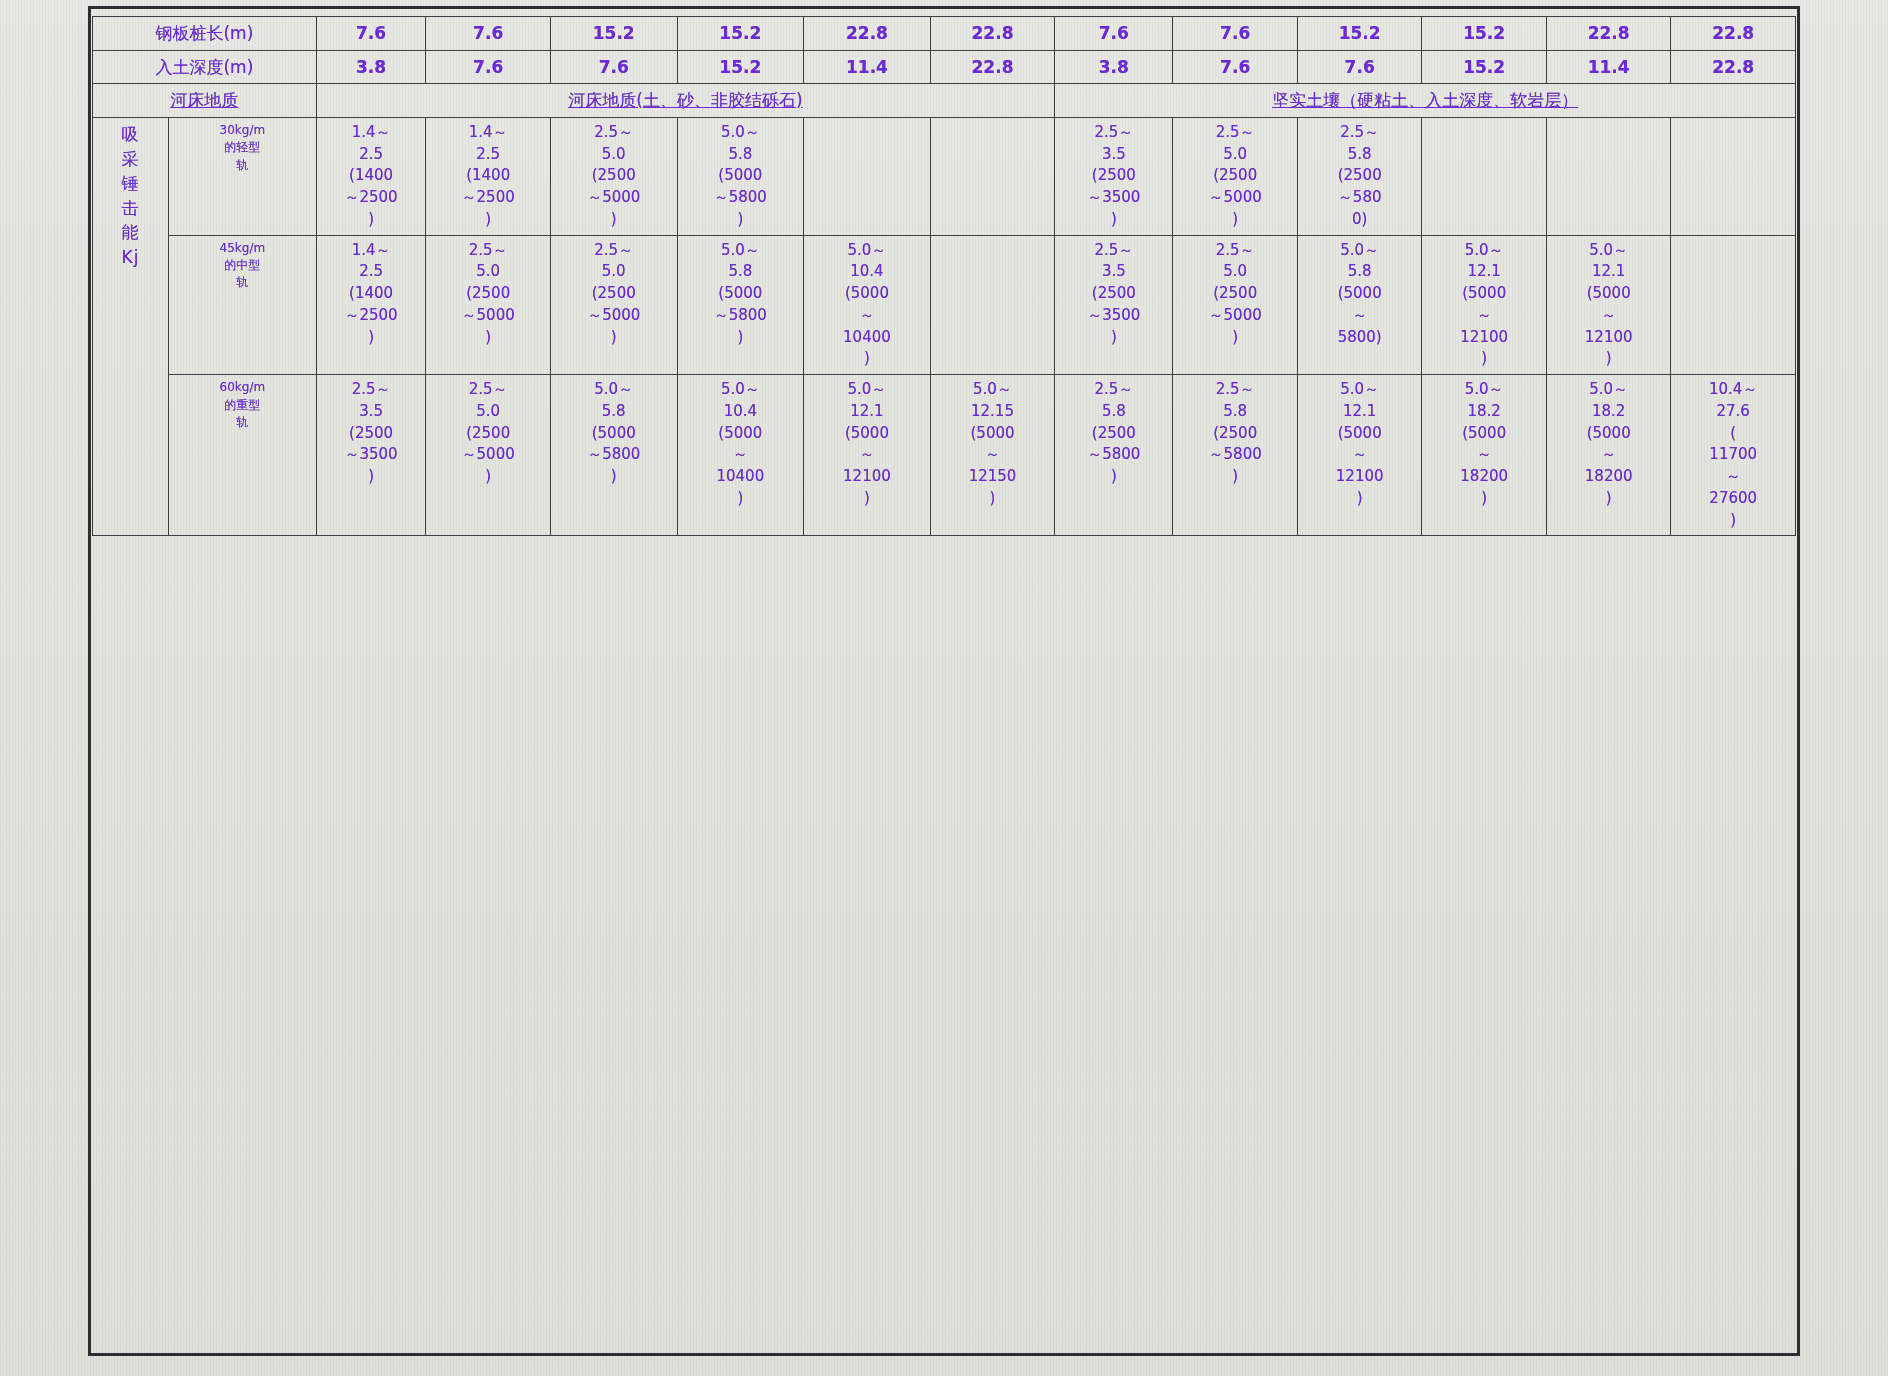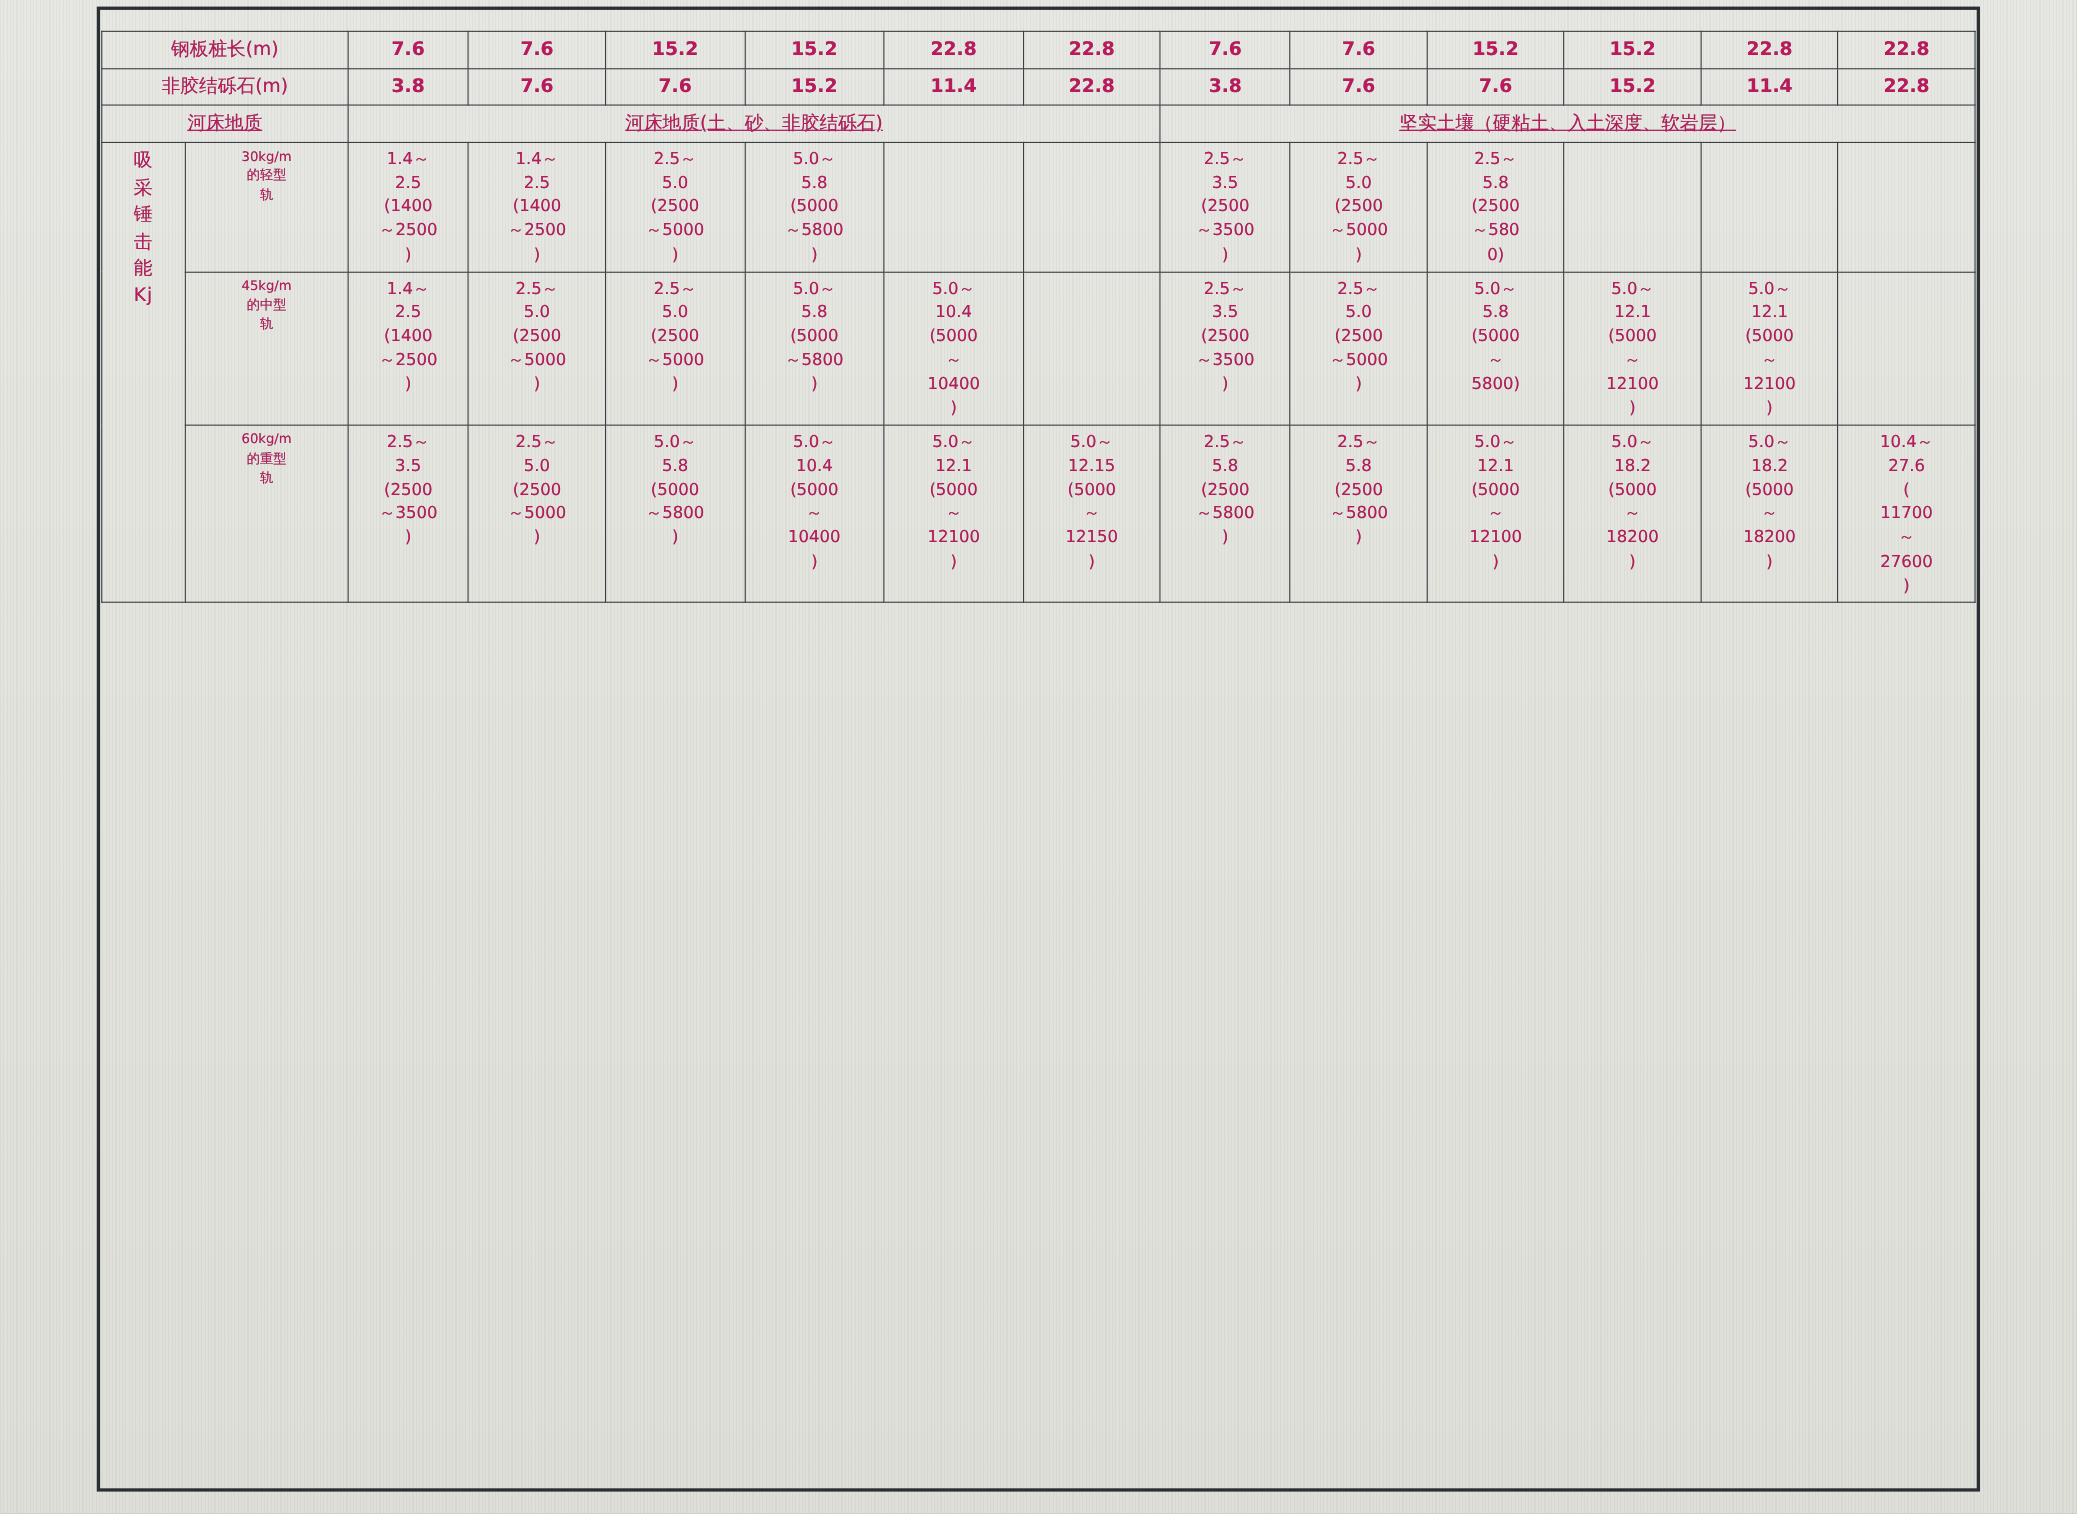--- a/index.html
+++ b/index.html
@@ -32,26 +32,26 @@
     top: 6px;
     width: 1712px;
     height: 1350px;
     border: 3px solid #2b2f33;
     box-sizing: border-box;
     background: transparent;
   }
   table.sheet {
     position: absolute;
     left: 92px;
-    top: 28px;
+    top: 16px;
     width: 1704px;
     border-collapse: collapse;
     table-layout: fixed;
     font-size: 15px;
-    color: #be185d;
+    color: #6d28d9;
   }
   table.sheet td {
     border: 1.5px solid #3a3f44;
     text-align: center;
     vertical-align: top;
     padding: 4px 2px;
     line-height: 1.45;
     font-family: "DejaVu Sans", "Liberation Sans", sans-serif;
   }
   td.hdr-label {
@@ -137,21 +137,21 @@
     <td class="num inky">22.8</td>
     <td class="num inky">7.6</td>
     <td class="num inky">7.6</td>
     <td class="num inky">15.2</td>
     <td class="num inky">15.2</td>
     <td class="num inky">22.8</td>
     <td class="num inky">22.8</td>
   </tr>
 
   <tr>
-    <td class="hdr-label inky" colspan="2">非胶结砾石(m)</td>
+    <td class="hdr-label inky" colspan="2">入土深度(m)</td>
     <td class="num inky">3.8</td>
     <td class="num inky">7.6</td>
     <td class="num inky">7.6</td>
     <td class="num inky">15.2</td>
     <td class="num inky">11.4</td>
     <td class="num inky">22.8</td>
     <td class="num inky">3.8</td>
     <td class="num inky">7.6</td>
     <td class="num inky">7.6</td>
     <td class="num inky">15.2</td>

